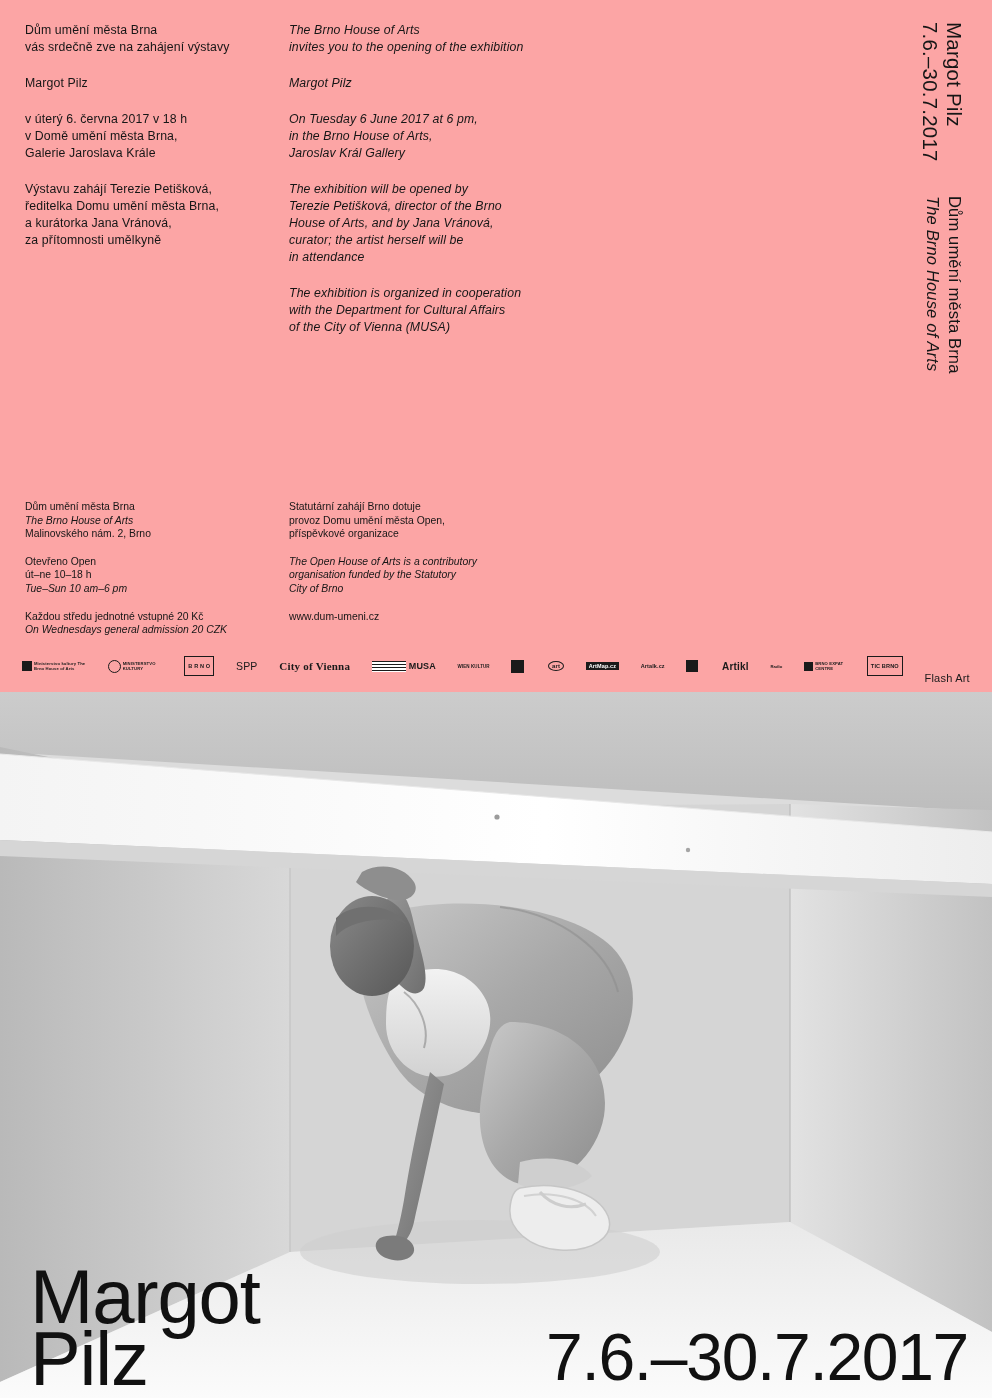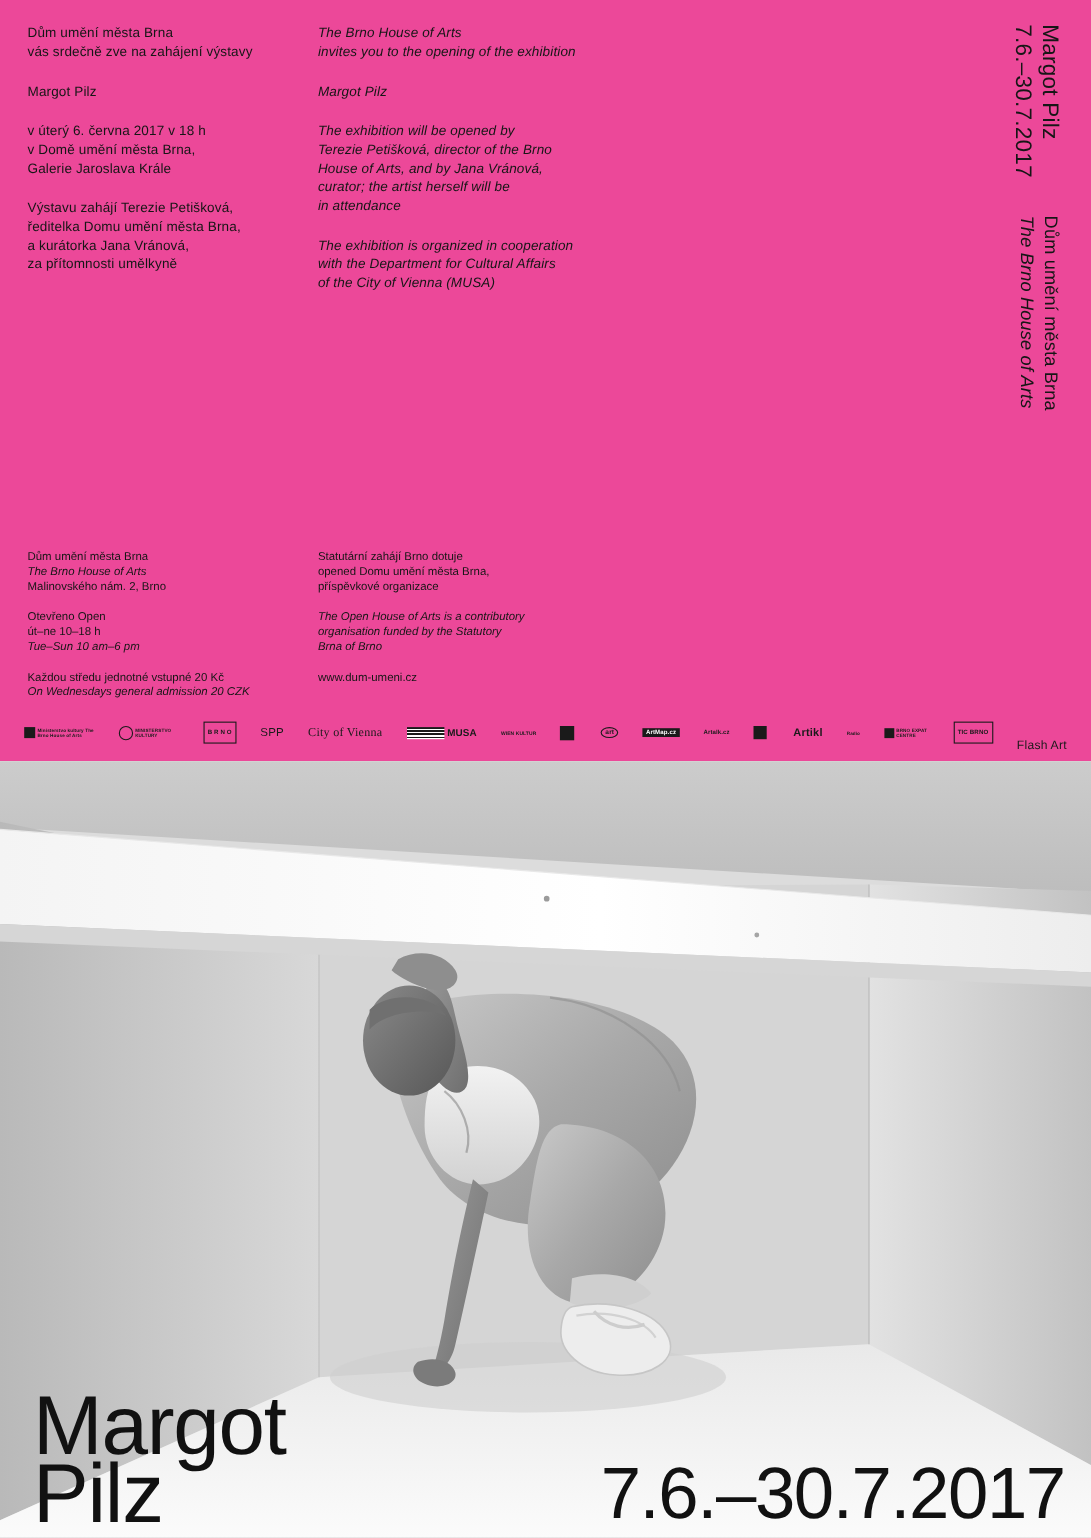--- a/index.html
+++ b/index.html
@@ -15,21 +15,21 @@
     color: #161616;
     overflow: hidden;
   }
 
   
   #invite {
     position: absolute;
     left: 0; top: 0;
     width: 992px;
     height: 692px;
-    background: #ec4899;
+    background: #fca5a5;
   }
 
   .col {
     position: absolute;
     top: 22px;
   }
   .col-cs { left: 25px; width: 250px; }
   .col-en { left: 289px; width: 290px; font-style: italic; }
 
   .blk {
@@ -122,21 +122,21 @@
     display: inline-block;
     width: 34px;
     height: 11px;
     background: repeating-linear-gradient(to bottom, #1a1a1a 0 1.4px, #fff 1.4px 2.9px);
     margin-right: 3px;
   }
   .logo .blk-sq {
     width: 10px; height: 10px; background: #1a1a1a; display:inline-block; margin-right:2px;
   }
   .logo-big { font-size: 10.5px; font-weight: normal; }
-  .logo-serif { font-family: "Liberation Serif", serif; font-size: 11px; font-weight: normal;}
+  .logo-serif { font-family: "Liberation Serif", serif; font-size: 11px; font-weight: bold;}
 
   
   #photo {
     position: absolute;
     left: 0; top: 692px;
     width: 992px;
     height: 706px;
     overflow: hidden;
     background: #cfcfcf;
   }
@@ -180,20 +180,23 @@
     <p class="blk" style="white-space:pre-line">Výstavu zahájí Terezie Petišková,
 ředitelka Domu umění města Brna,
 a kurátorka Jana Vránová,
 za přítomnosti umělkyně</p>
   </div>
 
   <div class="col col-en">
     <p class="blk" style="white-space:pre-line">The Brno House of Arts
 invites you to the opening of the exhibition</p>
     <p class="blk" style="white-space:pre-line">Margot Pilz</p>
+    <p class="blk" style="white-space:pre-line">On Tuesday 6 June 2017 at 6 pm,
+in the Brno House of Arts,
+Jaroslav Král Gallery</p>
     <p class="blk" style="white-space:pre-line">The exhibition will be opened by
 Terezie Petišková, director of the Brno
 House of Arts, and by Jana Vránová,
 curator; the artist herself will be
 in attendance</p>
     <p class="blk" style="white-space:pre-line">The exhibition is organized in cooperation
 with the Department for Cultural Affairs
 of the City of Vienna (MUSA)</p>
   </div>
 
@@ -220,27 +223,27 @@
     </div>
     <div class="fgroup">
       <div>Každou středu jednotné vstupné 20 Kč</div>
       <div class="it">On Wednesdays general admission 20 CZK</div>
     </div>
   </div>
 
   <div id="footer-mid">
     <div class="fgroup">
       <div>Statutární zahájí Brno dotuje</div>
-      <div>opened Domu umění města Brna,</div>
+      <div>provoz Domu umění města Open,</div>
       <div>příspěvkové organizace</div>
     </div>
     <div class="fgroup">
       <div class="it">The Open House of Arts is a contributory</div>
       <div class="it">organisation funded by the Statutory</div>
-      <div class="it">Brna of Brno</div>
+      <div class="it">City of Brno</div>
     </div>
     <div class="fgroup">
       <div>www.dum-umeni.cz</div>
     </div>
   </div>
 
   <div id="logos">
     <div class="logo">
         <span class="blk-sq"></span>
         <span style="font-size:4.2px;max-width:52px;white-space:normal;line-height:5px;">Ministerstvo kultury The Brno House of Arts</span>

